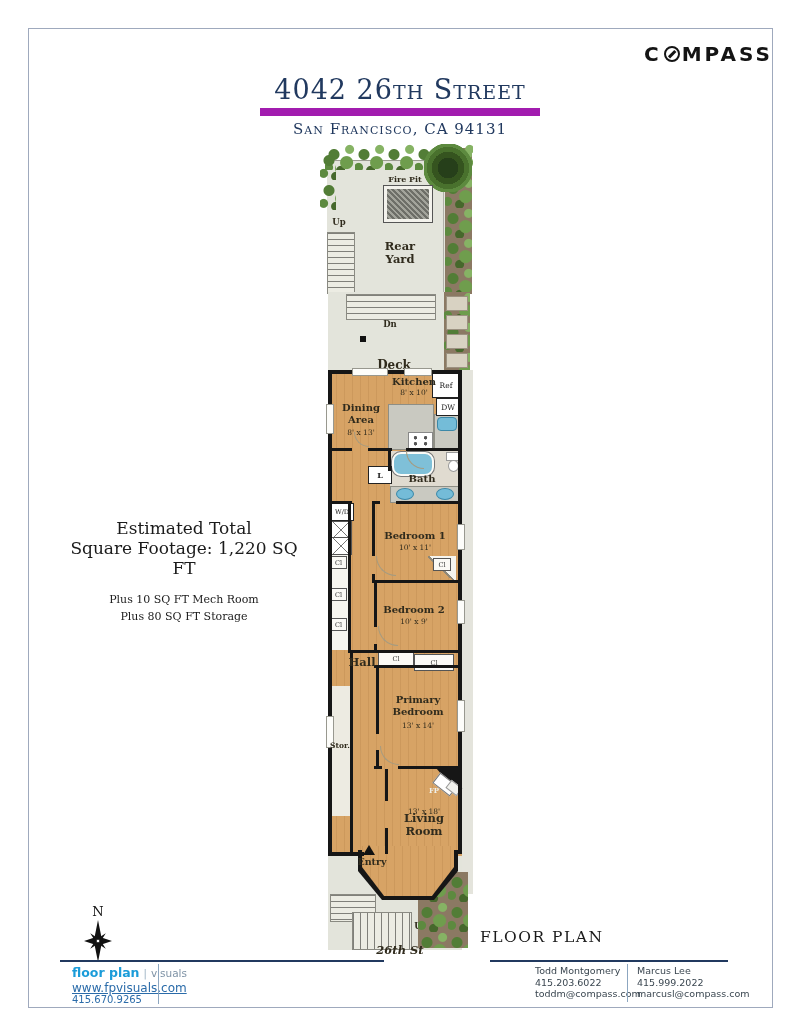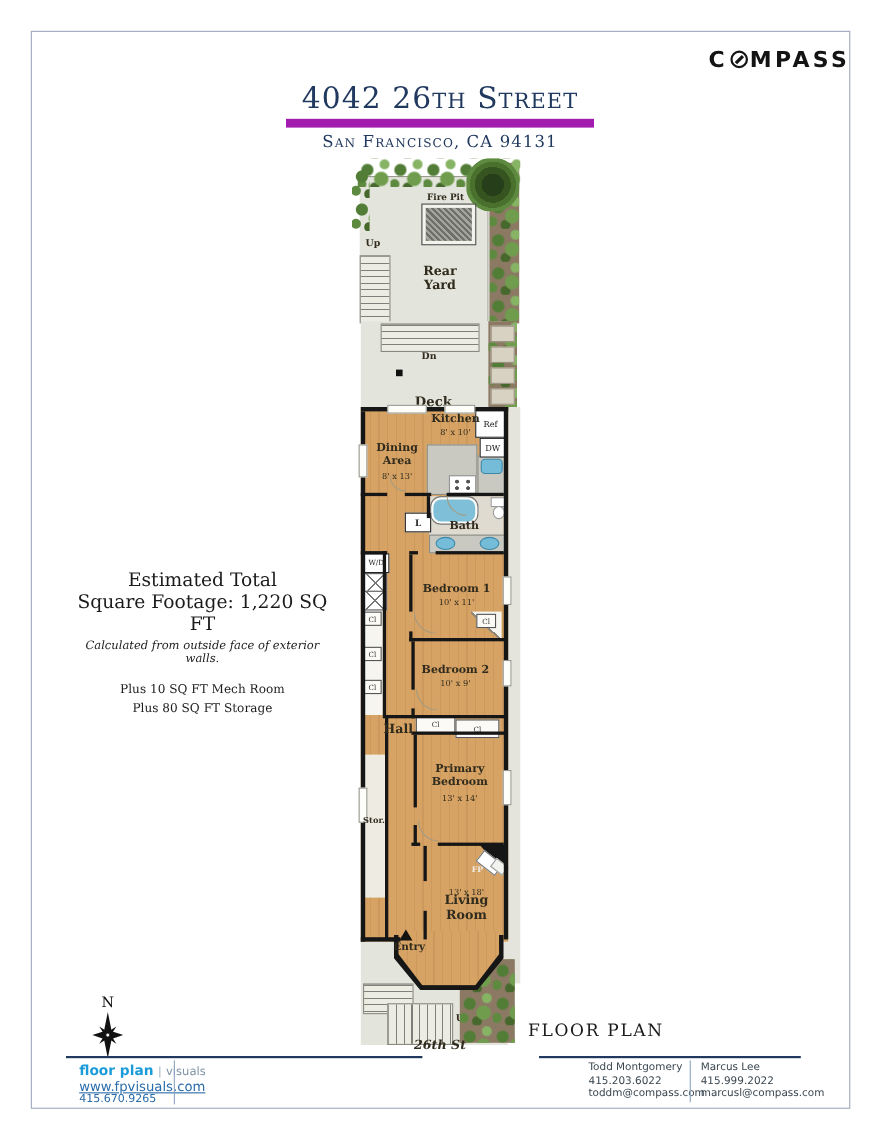--- a/index.html
+++ b/index.html
@@ -71,21 +71,20 @@
     <span>MPASS</span>
   </div>
   <div class="titlewrap">
     <div class="title">4042 26th Street</div>
     <div class="subtitle">San Francisco, CA 94131</div>
   </div>
 
   <div class="estimate">
     <div class="est-big">Estimated Total</div>
     <div class="est-big">Square Footage: 1,220 SQ FT</div>
-    <div class="est-note">Calculated from outside face of exterior walls.</div>
     <div class="est-spacer"></div>
     <div class="est-plus">Plus 10 SQ FT Mech Room</div>
     <div class="est-plus">Plus 80 SQ FT Storage</div>
   </div>
 
   <i class="abs mulch plants" style="left:444px;top:148px;width:28px;height:146px;"></i>
   <i class="abs conc" style="left:327px;top:160px;width:118px;height:132px;border-top:1px solid #9a9a90;"></i>
   <i class="abs" style="left:443px;top:160px;width:1px;height:132px;background:#b0b0a8;"></i>
   <i class="abs plants" style="left:325px;top:144px;width:148px;height:26px;"></i>
   <i class="abs plants" style="left:320px;top:150px;width:16px;height:64px;"></i>

